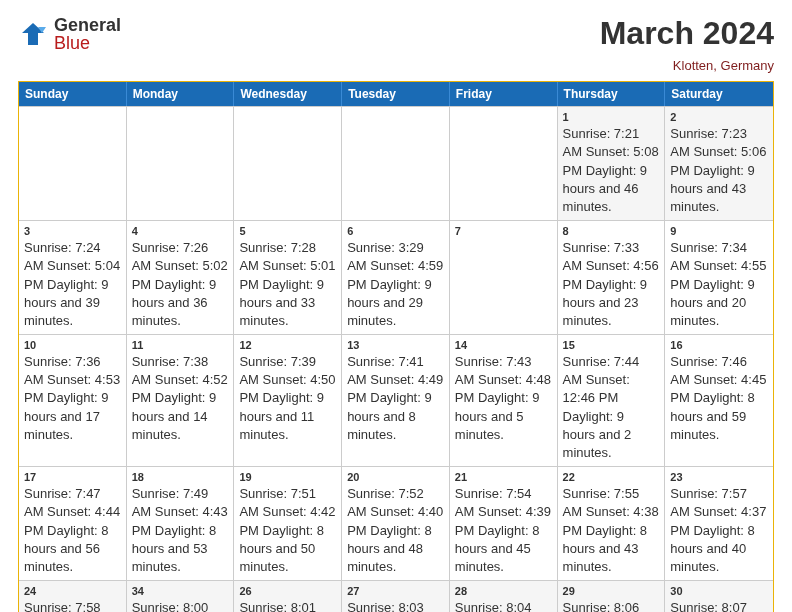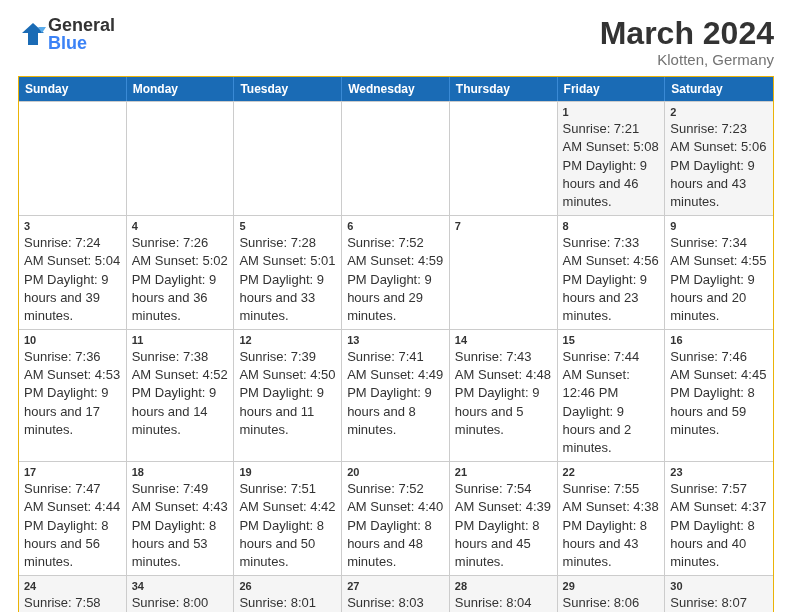--- a/index.html
+++ b/index.html
@@ -19,53 +19,54 @@
     }
     .header {
       display: flex;
       justify-content: space-between;
       align-items: flex-start;
       margin-bottom: 8px;
     }
     .logo {
       display: flex;
       align-items: center;
-      gap: 0;
+      gap: 6px;
     }
     .logo-text {
       display: flex;
       flex-direction: column;
       line-height: 1;
     }
     .logo-general {
       font-size: 18px;
       font-weight: bold;
       color: #333;
     }
     .logo-blue {
       font-size: 18px;
-      font-weight: bold;
-      color: #3b82f6;
+      font-weight: normal;
+      color: #b91c1c;
     }
     .logo-icon {
       width: 30px;
       height: 30px;
     }
     .title-block {
       text-align: right;
     }
     .month-title {
       font-size: 32px;
       font-weight: bold;
       color: #333;
       line-height: 1.1;
     }
     .location {
-      font-size: 15px;
-      color: #737373;
+      font-size: 13px;
+      color: #7f1d1d;
+      margin-top: 7px;
     }
     .calendar {
       flex: 1;
       display: flex;
       flex-direction: column;
       border: 1px solid #eab308;
     }
     .cal-header {
       display: grid;
       grid-template-columns: repeat(7, 1fr);
@@ -132,24 +133,24 @@
     <div class="title-block">
       <div class="month-title">March 2024</div>
       <div class="location">Klotten, Germany</div>
     </div>
   </div>
 
   <div class="calendar">
     <div class="cal-header">
       <div class="cal-header-cell">Sunday</div>
       <div class="cal-header-cell">Monday</div>
+      <div class="cal-header-cell">Wednesday</div>
       <div class="cal-header-cell">Tuesday</div>
-      <div class="cal-header-cell">Wednesday</div>
+      <div class="cal-header-cell">Friday</div>
       <div class="cal-header-cell">Thursday</div>
-      <div class="cal-header-cell">Friday</div>
       <div class="cal-header-cell">Saturday</div>
     </div>
     <div class="cal-body" id="cal-body">
     <div class="cal-row">
           <div class="cal-cell empty"></div>
           <div class="cal-cell empty"></div>
           <div class="cal-cell empty"></div>
           <div class="cal-cell empty"></div>
           <div class="cal-cell empty"></div>
           <div class="cal-cell shaded">
@@ -179,21 +180,21 @@
 Daylight: 9 hours and 36 minutes.</div>
           </div>
           <div class="cal-cell">
             <span class="day-number">5</span>
             <div class="day-info">Sunrise: 7:28 AM
 Sunset: 5:01 PM
 Daylight: 9 hours and 33 minutes.</div>
           </div>
           <div class="cal-cell">
             <span class="day-number">6</span>
-            <div class="day-info">Sunrise: 7:52 AM
+            <div class="day-info">Sunrise: 3:29 AM
 Sunset: 4:59 PM
 Daylight: 9 hours and 29 minutes.</div>
           </div>
           <div class="cal-cell">
             <span class="day-number">7</span>
           </div>
           <div class="cal-cell">
             <span class="day-number">8</span>
             <div class="day-info">Sunrise: 7:33 AM
 Sunset: 4:56 PM

